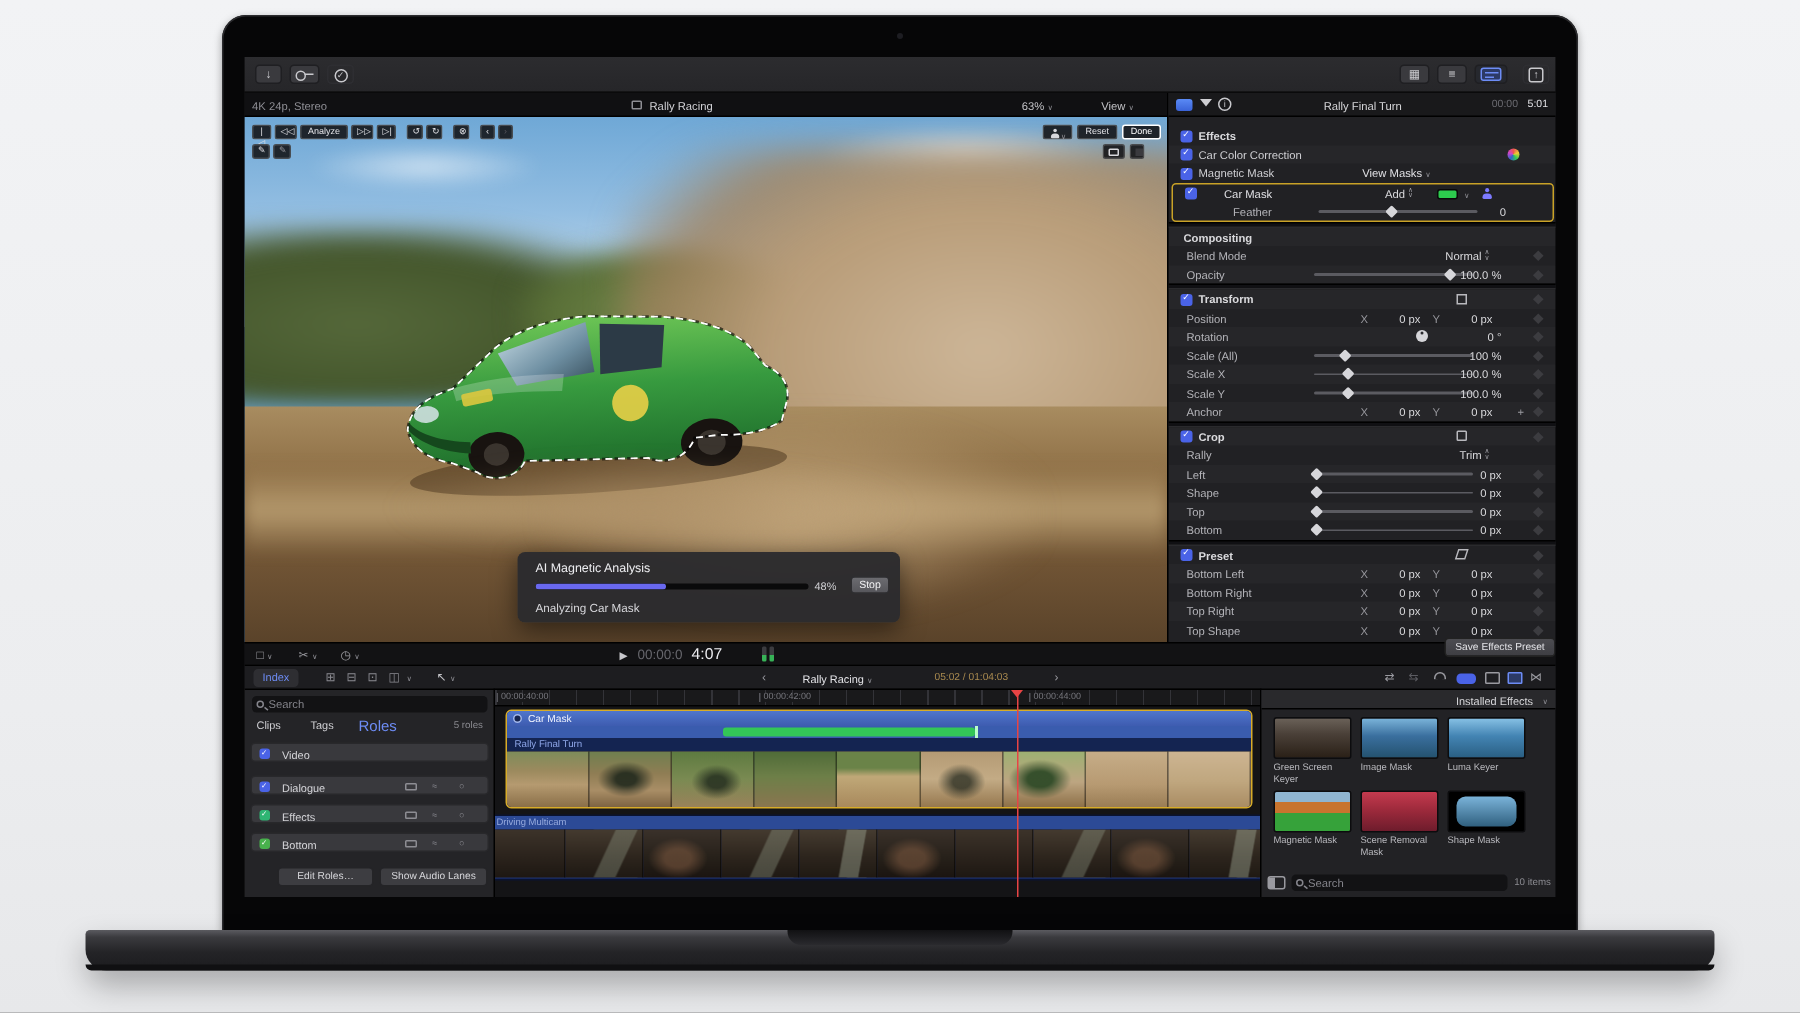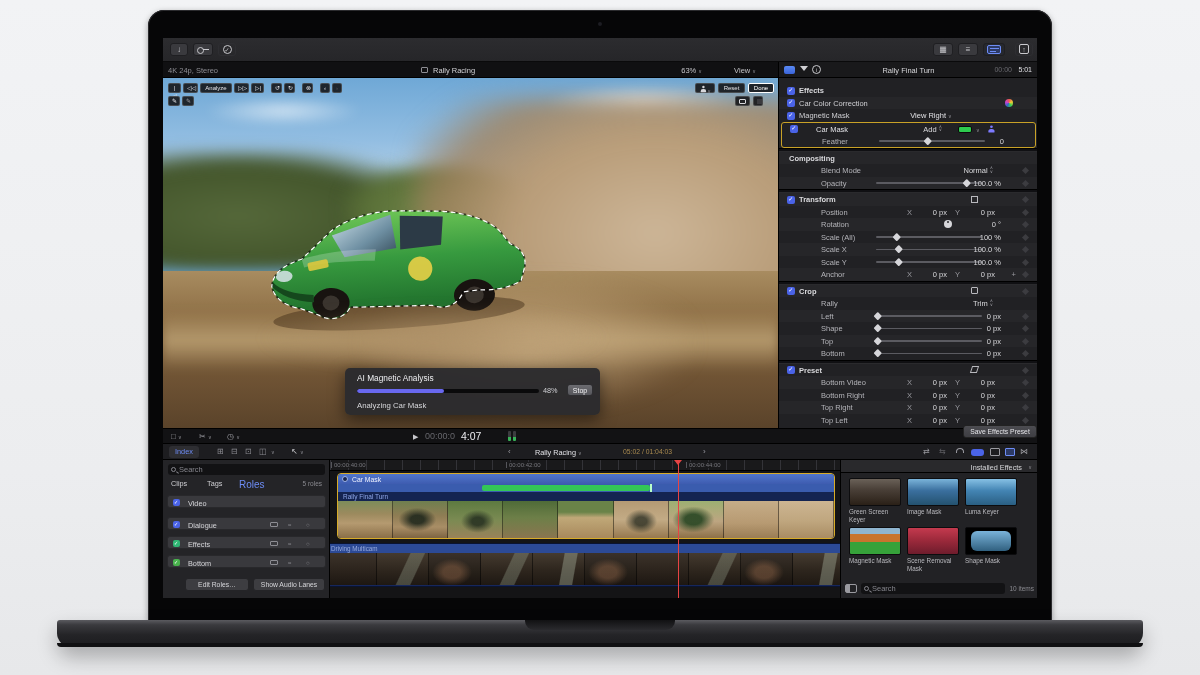--- a/index.html
+++ b/index.html
@@ -24,21 +24,21 @@
   .dlg{position:absolute;left:182px;top:290px;width:255px;height:47px;background:rgba(43,43,46,.96);border-radius:5px;box-shadow:0 5px 16px rgba(0,0,0,.5)}
   .dbar{position:absolute;left:12px;top:21px;width:182px;height:4px;background:#0a0a0b;border-radius:2px;overflow:hidden}
   .dfill{height:100%;background:#6968ef;border-radius:2px}
   .dstop{position:absolute;left:222px;top:16px;width:26px;height:12px;background:linear-gradient(#6c6c71,#56565b);border:1px solid #2e2e31;border-radius:3px;color:#f2f2f4;font-size:7px;text-align:center;line-height:11px}
   
   .insp{position:absolute;left:615px;top:24px;width:259px;height:366px;background:#212124;border-left:1px solid #000}
   .ihead{position:absolute;left:0;top:0;width:259px;height:16px;background:#19191b;border-bottom:1px solid #000}
   .ibody{position:absolute;left:0;top:16px;width:259px;height:350px;overflow:hidden}
   .irow{position:relative;height:12.5px;font-size:7.5px;color:#b4b4b9}
   .irow:nth-child(odd){background:rgba(255,255,255,.022)}
-  .lab{position:absolute;left:42px;top:2px;white-space:nowrap}
+  .lab{position:absolute;left:12px;top:2px;white-space:nowrap}
   .sec{left:20px;color:#dadadd;font-weight:bold}
   .chk{position:absolute;left:8px;top:2.5px;width:8px;height:8px;border-radius:2px;background:#4a63e7}
   .chk::after{content:"✓";position:absolute;left:1.2px;top:0.2px;font-size:6px;color:#fff;line-height:7px}
   .val{position:absolute;left:150px;width:72px;top:2px;text-align:right;color:#d9d9dc}
   .axl{position:absolute;top:2px;color:#97979d}
   .axv{position:absolute;top:2px;text-align:right;color:#d9d9dc}
   .sl{position:absolute;left:97px;top:5.5px;width:106px;height:1.6px;background:#5b5b61;border-radius:1px}
   .sl i{position:absolute;top:-2.3px;margin-left:-3px;width:5.5px;height:5.5px;background:#d6d6da;transform:rotate(45deg);border-radius:1px}
   .rst{position:absolute;right:10px;top:4px;width:5px;height:5px;background:#3c3c40;transform:rotate(45deg)}
   .isep{height:4px;background:#101013;border-top:1px solid #000;border-bottom:1px solid #2a2a2d}
@@ -245,21 +245,21 @@
             <span class="lab sec">Effects</span>
           </div>
           <div class="irow">
             <span class="chk"></span>
             <span class="lab" style="left:20px;color:#cfcfd3">Car Color Correction</span>
             <span class="wheel"></span>
           </div>
           <div class="irow">
             <span class="chk"></span>
             <span class="lab" style="left:20px;color:#cfcfd3">Magnetic Mask</span>
-            <span class="popv" style="left:112px;width:80px;text-align:center;color:#e0e0e4"><span>View Right</span> <span class="caret">∨</span></span>
+            <span class="popv" style="left:112px;width:80px;text-align:center;color:#e0e0e4"><span>View Masks</span> <span class="caret">∨</span></span>
           </div>
           <div class="maskgrp">
             <div class="irow" style="height:12px">
               <span class="chk"></span>
               <span class="lab" style="left:34px;color:#e0e0e4">Car Mask</span>
               <span class="popv" style="left:132px;width:28px"><span>Add</span><span class="pop2">
                     <i style="font-style:normal">∧</i>
                     <i style="font-style:normal">∨</i>
                   </span></span>
               <span class="swatch"></span>
@@ -395,21 +395,21 @@
             <span class="rst"></span>
           </div>
           <div class="isep"></div>
           <div class="irow">
             <span class="chk"></span>
             <span class="lab sec">Preset</span>
             <span class="hic" style="transform:skewX(-18deg)"></span>
             <span class="rst"></span>
           </div>
           <div class="irow">
-            <span class="lab">Bottom Video</span>
+            <span class="lab">Bottom Left</span>
             <span class="axl" style="left:128px">X</span>
             <span class="axv" style="left:134px;width:34px">0 px</span>
             <span class="axl" style="left:176px">Y</span>
             <span class="axv" style="left:182px;width:34px">0 px</span>
             <span class="rst"></span>
           </div>
           <div class="irow">
             <span class="lab">Bottom Right</span>
             <span class="axl" style="left:128px">X</span>
             <span class="axv" style="left:134px;width:34px">0 px</span>
@@ -419,21 +419,21 @@
           </div>
           <div class="irow">
             <span class="lab">Top Right</span>
             <span class="axl" style="left:128px">X</span>
             <span class="axv" style="left:134px;width:34px">0 px</span>
             <span class="axl" style="left:176px">Y</span>
             <span class="axv" style="left:182px;width:34px">0 px</span>
             <span class="rst"></span>
           </div>
           <div class="irow">
-            <span class="lab">Top Left</span>
+            <span class="lab">Top Shape</span>
             <span class="axl" style="left:128px">X</span>
             <span class="axv" style="left:134px;width:34px">0 px</span>
             <span class="axl" style="left:176px">Y</span>
             <span class="axv" style="left:182px;width:34px">0 px</span>
             <span class="rst"></span>
           </div>
         </div>
       </div>
 
       <div class="trans">

